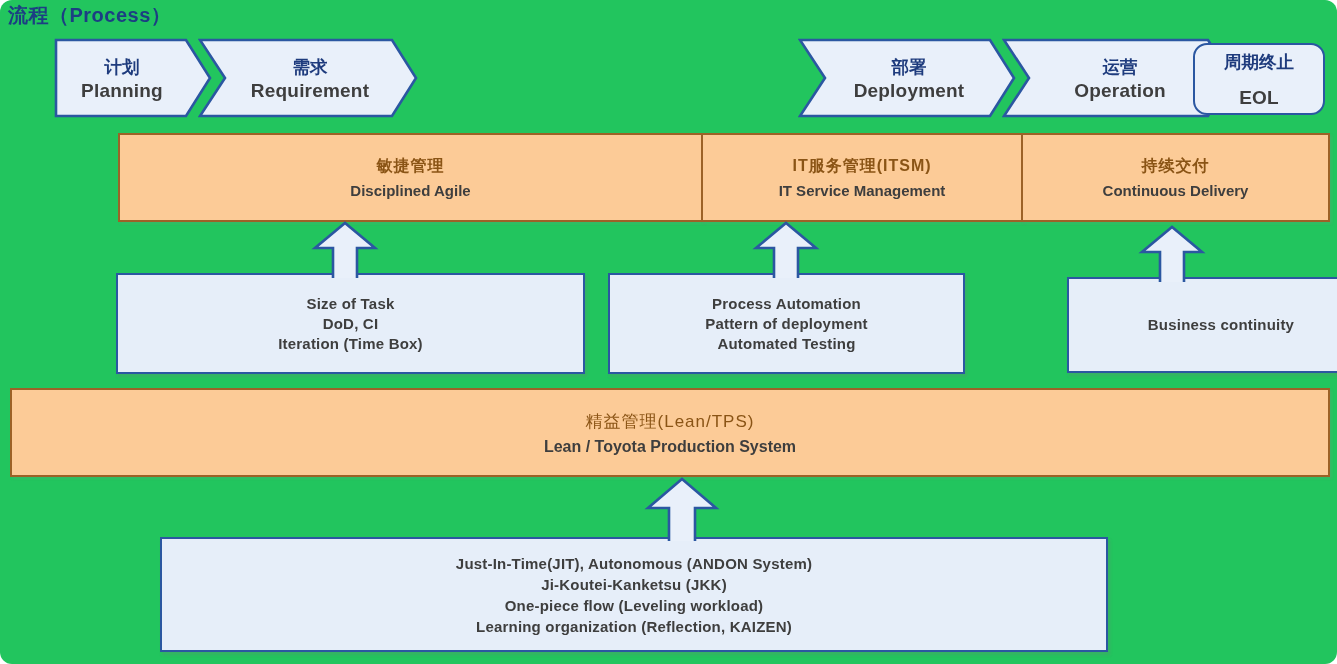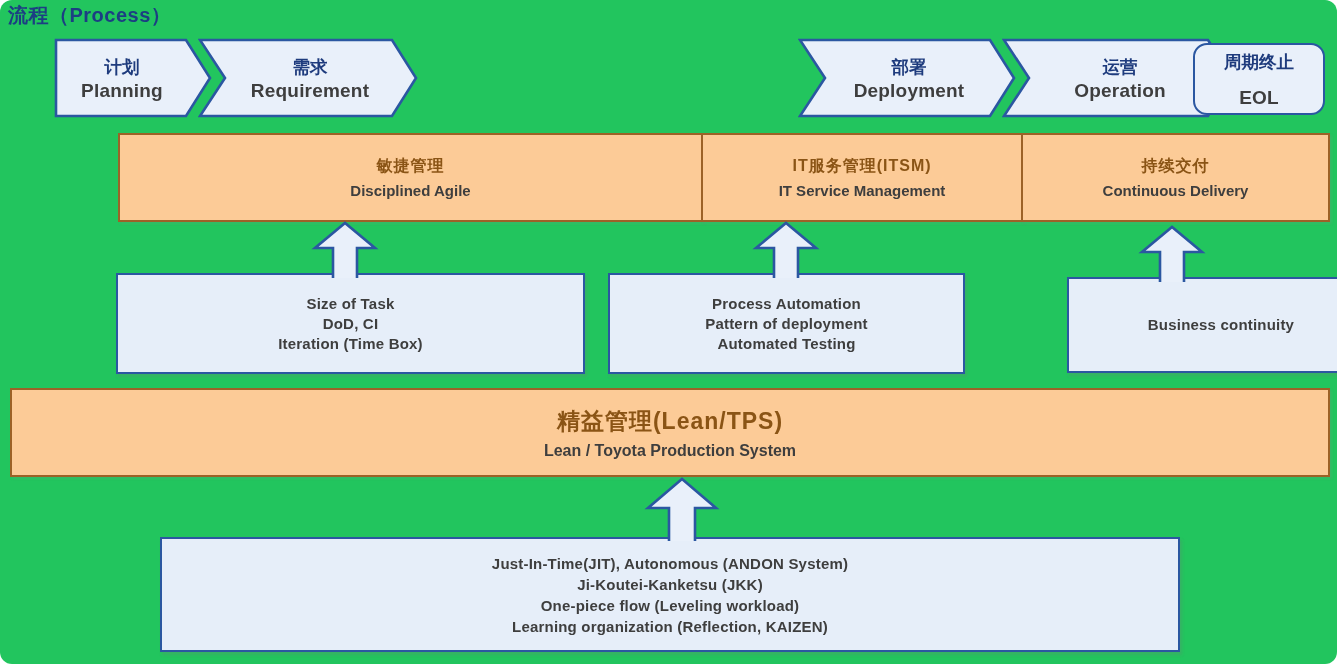--- a/index.html
+++ b/index.html
@@ -38,33 +38,33 @@
   .method-cell + .method-cell{margin-left:-2px;}
   .method-zh{font-size:16px;font-weight:bold;color:#8a5415;letter-spacing:1px;}
   .method-en{font-size:15px;font-weight:bold;color:#3e3e3e;}
   
   .lean-band{
     position:absolute;left:10px;top:388px;width:1320px;height:89px;box-sizing:border-box;
     background:#fccb97;border:2px solid #9c6227;z-index:1;
     display:flex;flex-direction:column;align-items:center;justify-content:center;gap:5px;
     box-shadow:2px 2px 2px rgba(140,140,140,.18);
   }
-  .lean-zh{font-size:23px;font-weight:bold;color:#8a5415;letter-spacing:1px;}
+  .lean-zh{font-size:17px;font-weight:normal;color:#8a5415;letter-spacing:1px;}
   .lean-en{font-size:16px;font-weight:bold;color:#3e3e3e;}
   
   .pbox{
     position:absolute;box-sizing:border-box;background:#e6eef9;border:2.6px solid #2b57a1;z-index:2;
     display:flex;flex-direction:column;align-items:center;justify-content:center;
     box-shadow:2px 3px 3px rgba(120,120,120,.25);
   }
   .pline{font-size:15px;font-weight:bold;color:#3e3e3e;line-height:20px;text-align:center;letter-spacing:.2px;}
   #pbox-1{left:116px;top:273px;width:469px;height:101px;}
   #pbox-2{left:608px;top:273px;width:357px;height:101px;}
   #pbox-3{left:1022px;top:277px;width:308px;height:96px;margin-left:45px;}
-  #lean-pbox{left:160px;top:537px;width:1020px;height:115px;}
+  #lean-pbox{left:160px;top:537px;width:948px;height:115px;}
   #lean-pbox .pline{line-height:21px;}
   
   .uparrow{position:absolute;z-index:3;}
   .uparrow svg{display:block;}
 </style>
 </head>
 <body>
 
 <div id="canvas">
 

